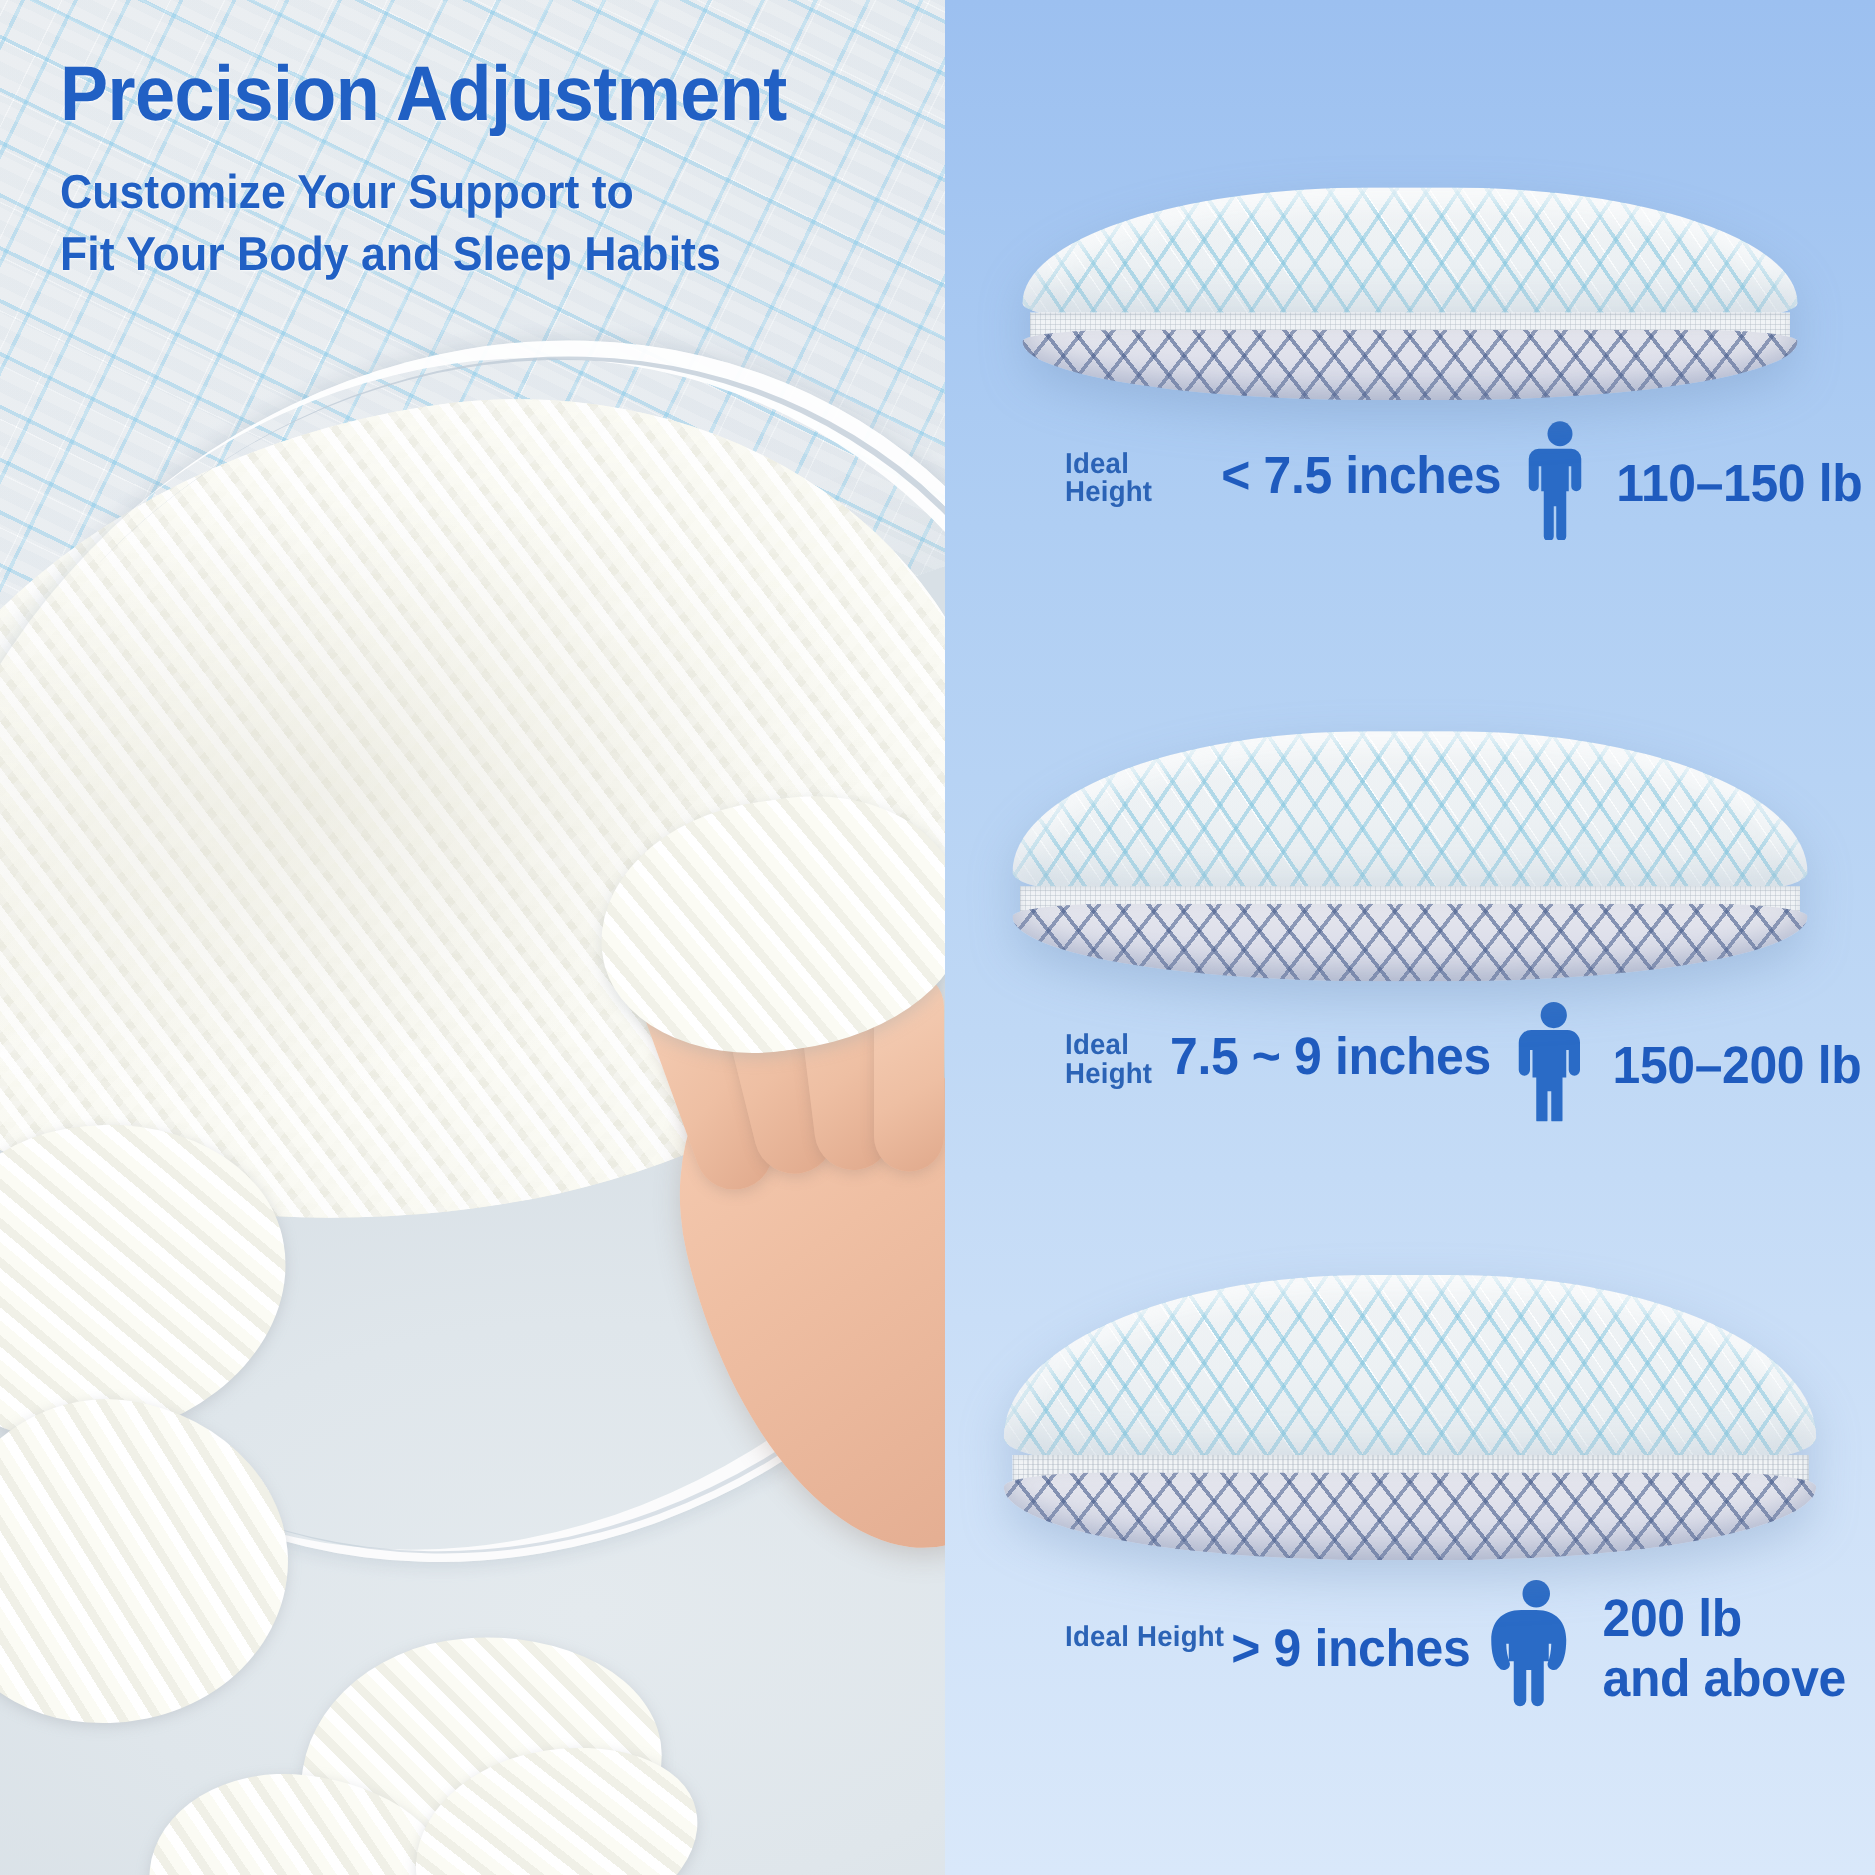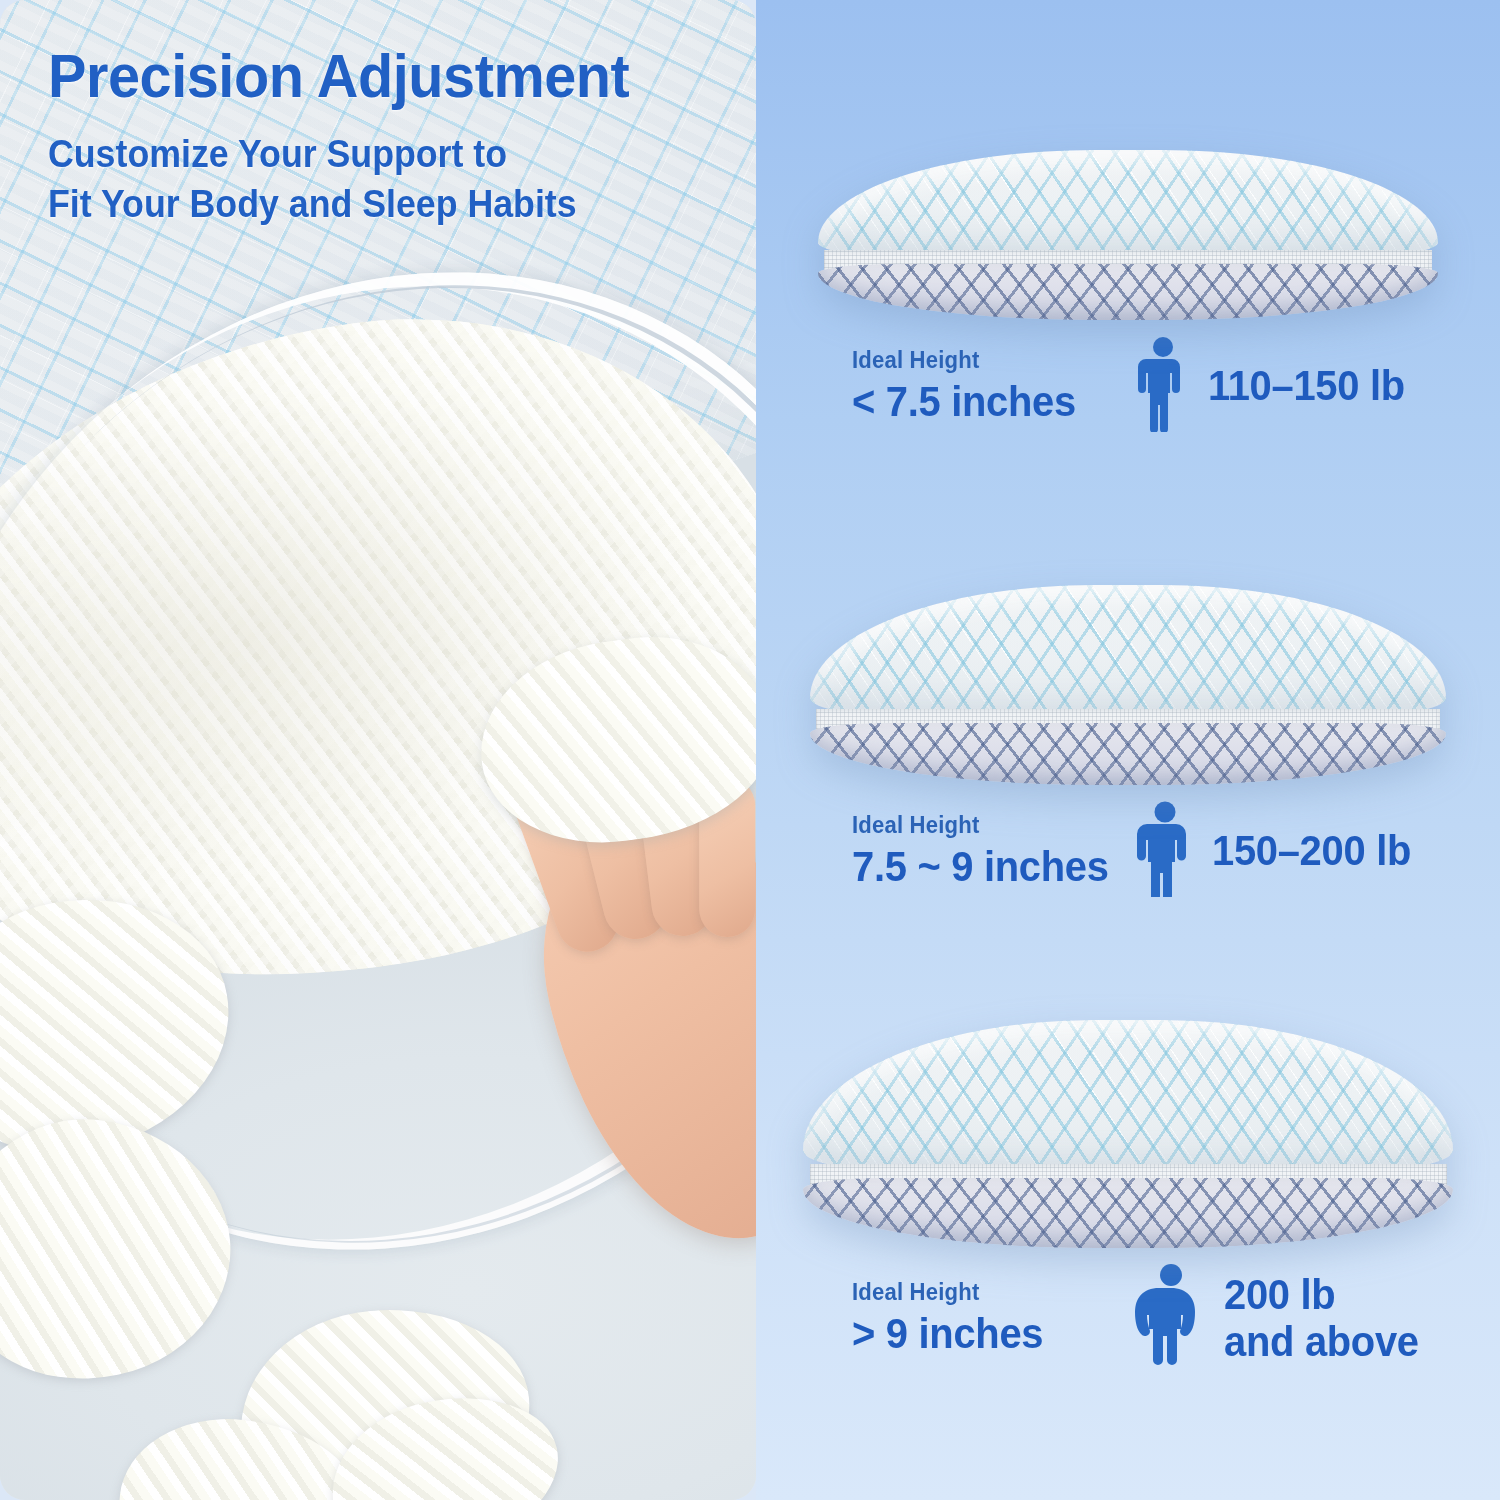--- a/index.html
+++ b/index.html
@@ -6,21 +6,21 @@
   body{
     width:1500px;height:1500px;overflow:hidden;
     font-family:"Liberation Sans", sans-serif;
     background:#dbe7f7;
   }
   .page{position:relative;width:1500px;height:1500px;}
 
   
   .left-panel{
     position:absolute;left:0;top:0;width:756px;height:1500px;
-    overflow:hidden;background:#e9eef2;border-radius:25px;
+    overflow:hidden;background:#e9eef2;
   }
   
   .surface{
     position:absolute;left:0;top:0;width:100%;height:100%;
     background:
       radial-gradient(ellipse 700px 420px at 62% 86%, #e4eaee 0%, #dfe6eb 55%, #d8e0e6 100%),
       linear-gradient(168deg,#eef2f5 0%,#e6ecf0 40%,#dde5ea 100%);
   }
   
   .cover-fabric{
@@ -194,21 +194,21 @@
       repeating-linear-gradient(-52deg, rgba(70,92,140,.00) 0 8px, rgba(70,92,140,.55) 8px 11px, rgba(70,92,140,.00) 11px 19px),
       linear-gradient(180deg,#e6e7ee 0%,#dcdeea 55%,#cfd3e2 100%);
     box-shadow:inset 0 -8px 18px rgba(120,134,170,.35);
   }
 
   
   .caption-row{
     display:flex;align-items:center;
     padding:0 0 0 96px;margin-top:16px;
   }
-  .cap-left{display:flex;flex-direction:column;min-width:276px;}
+  .cap-left{display:flex;flex-direction:row;min-width:276px;}
   .ideal-label{
     font-size:23px;font-weight:700;color:#2B63B6;
     letter-spacing:.2px;line-height:1;margin-bottom:9px;
     transform:scaleX(.96);transform-origin:left center;
   }
   .height-val{
     font-size:42px;font-weight:700;color:#1F5BBE;line-height:1;
     letter-spacing:-.3px;white-space:nowrap;
     transform:scaleX(.95);transform-origin:left center;
   }

